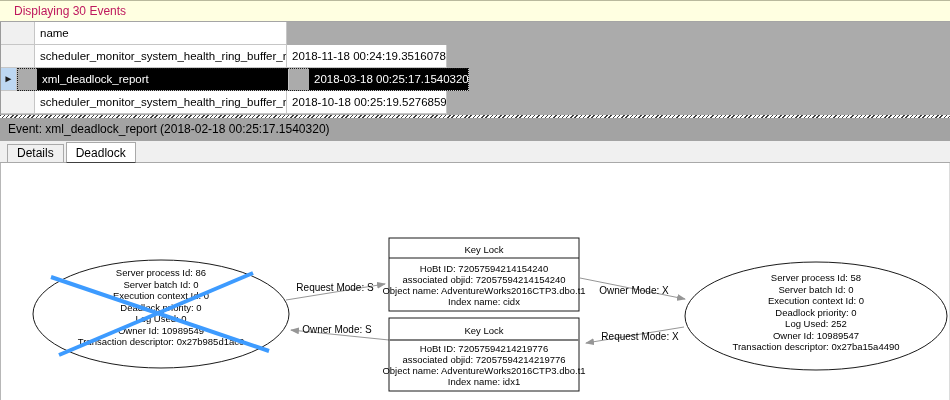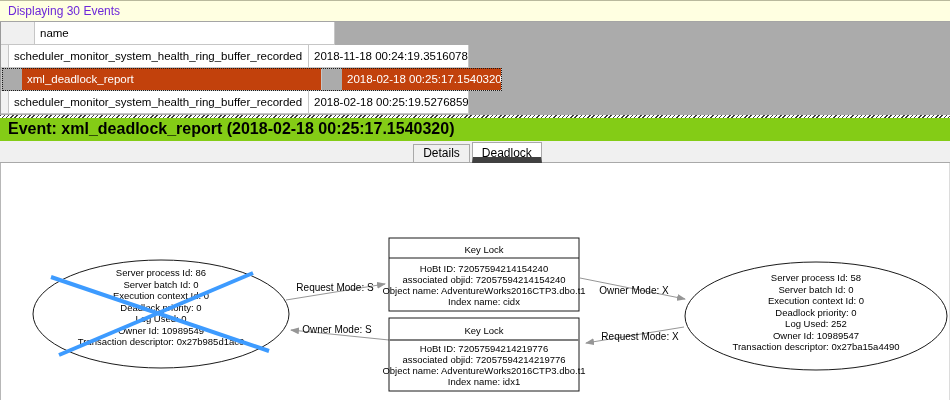--- a/index.html
+++ b/index.html
@@ -8,69 +8,69 @@
     font-family:"Liberation Sans","DejaVu Sans",sans-serif;
     background:#ffffff; color:#000;
     -webkit-font-smoothing:antialiased;
   }
   .window { width:950px; height:400px; display:flex; flex-direction:column; }
 
   
   .events-header{
     height:22px; background:#FFFFE1;
     border-top:1px solid #b9b99d; border-bottom:1px solid #a5a5a5;
-    font-size:12px; line-height:20px; padding-left:8px; color:#6d28d9;
+    font-size:12px; line-height:20px; padding-left:14px; color:#be185d;
   }
 
   
   .grid-zone{ height:93px; background:#ABABAB; position:relative; }
   .grid{ width:469px; background:#ABABAB; border-left:1px solid #9a9a9a; }
   .grid-row{ display:flex; height:23px; }
   .cell{
     background:#fff; border-right:1px solid #c6c6c6; border-bottom:1px solid #c6c6c6;
     font-size:11.5px; line-height:22px; padding-left:5px;
     white-space:nowrap; overflow:hidden;
   }
   .cell.selector{ width:34px; background:#f2f2f2; padding:0; text-align:center; }
   .row-cells{ display:flex; }
-  .cell.name{ width:300px; }
+  .cell.name{ width:252px; }
   .cell.ts{ width:160px; }
   .grid-row.header .cell{ background:#fff; }
   .grid-row.header .cell.selector{ background:#f0f0f0; }
   .grid-row.selected .cell.name,
-  .grid-row.selected .cell.ts{ background:#c2410c; color:#fff;margin-left:20px; }
+  .grid-row.selected .cell.ts{ background:#000000; color:#fff;margin-left:20px; }
   .grid-row.selected .row-cells{ outline:1px dotted #1a1a1a; outline-offset:-1px; }
   .grid-row.selected .cell.selector{ background:#BDD7F2; }
   .marker{ font-size:10px; line-height:22px; color:#1c1c1c; display:block; }
 
   
   .wavy{
     height:3px;
     background:repeating-linear-gradient(135deg,#3c3c3c 0 1px,#ffffff 1px 3px);
   }
 
   
   .event-bar{
-    height:23px; background:#84cc16; font-size:16px; line-height:22px;
-    padding-left:8px; color:#000;font-weight:bold;
+    height:23px; background:#a3a3a3; font-size:12px; line-height:22px;
+    padding-left:8px; color:#000;
   }
 
   
   .tabstrip{
     height:22px; background:#f0f0f0; display:flex; align-items:flex-end;
-    padding-left:7px; border-bottom:1px solid #a9a9a9; position:relative;justify-content:center;
+    padding-left:7px; border-bottom:1px solid #a9a9a9; position:relative;
   }
   .tab{
     font-size:12px; padding:1px 9px 2px 9px; background:#f0f0f0;
     border:1px solid #a9a9a9; border-bottom:none; height:18px; line-height:15px;
     margin-right:2px; color:#000; cursor:default;
   }
   .tab.active{
     background:#ffffff; height:21px; line-height:18px;
-    margin-bottom:-1px; border-bottom:6px solid #404040; z-index:2;
+    margin-bottom:-1px; border-bottom:1px solid #404040; z-index:2;
   }
 
   
   .content{
     height:237px; background:#fff;
     border-left:1px solid #b7b7b7; border-right:1px solid #dcdcdc;
     position:relative;
   }
   svg{ display:block; }
   .node-line{ font-size:9.5px; fill:#000; }
@@ -101,29 +101,29 @@
           <div class="cell ts">2018-11-18 00:24:19.3516078</div>
         </div>
       </div>
 
       <div class="grid-row selected">
         <div class="cell selector">
           <span class="marker">►</span>
         </div>
         <div class="row-cells">
           <div class="cell name">xml_deadlock_report</div>
-          <div class="cell ts">2018-02-18 00:25:17.1540320</div>
+          <div class="cell ts">2018-03-18 00:25:17.1540320</div>
         </div>
       </div>
 
       <div class="grid-row">
         <div class="cell selector"></div>
         <div class="row-cells">
           <div class="cell name">scheduler_monitor_system_health_ring_buffer_recorded</div>
-          <div class="cell ts">2018-02-18 00:25:19.5276859</div>
+          <div class="cell ts">2018-10-18 00:25:19.5276859</div>
         </div>
       </div>
     </div>
   </div>
 
   <div class="wavy"></div>
 
   <div class="event-bar">Event: xml_deadlock_report (2018-02-18 00:25:17.1540320)</div>
 
   <div class="tabstrip">

